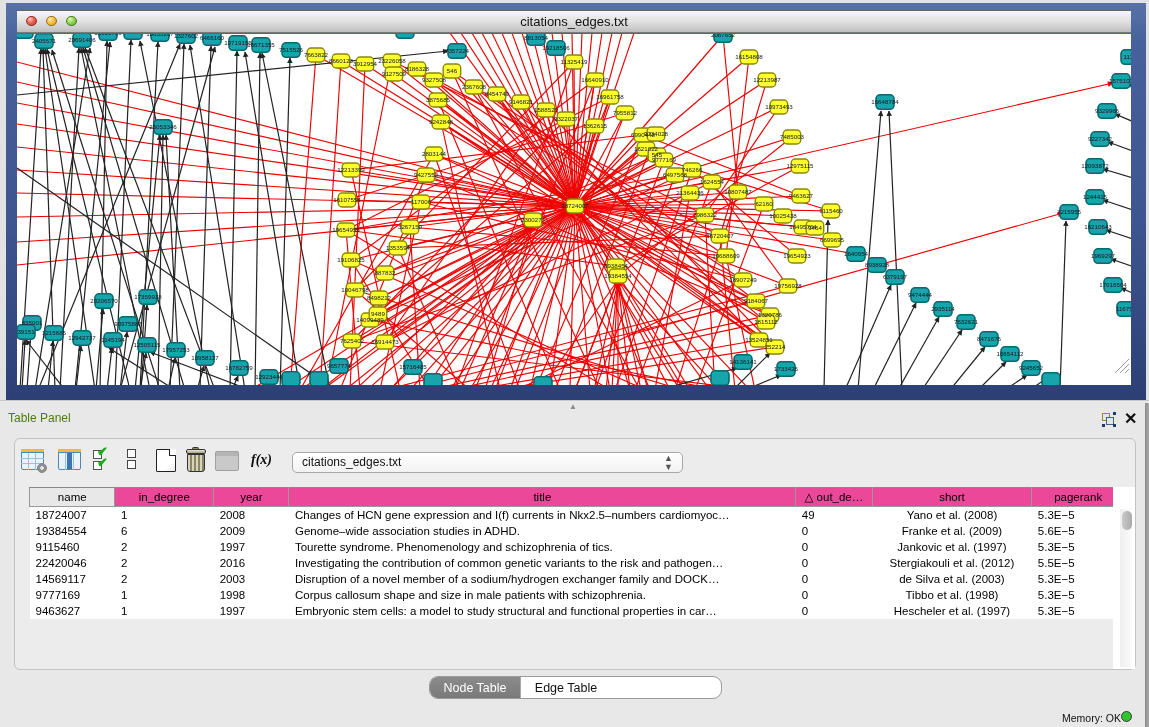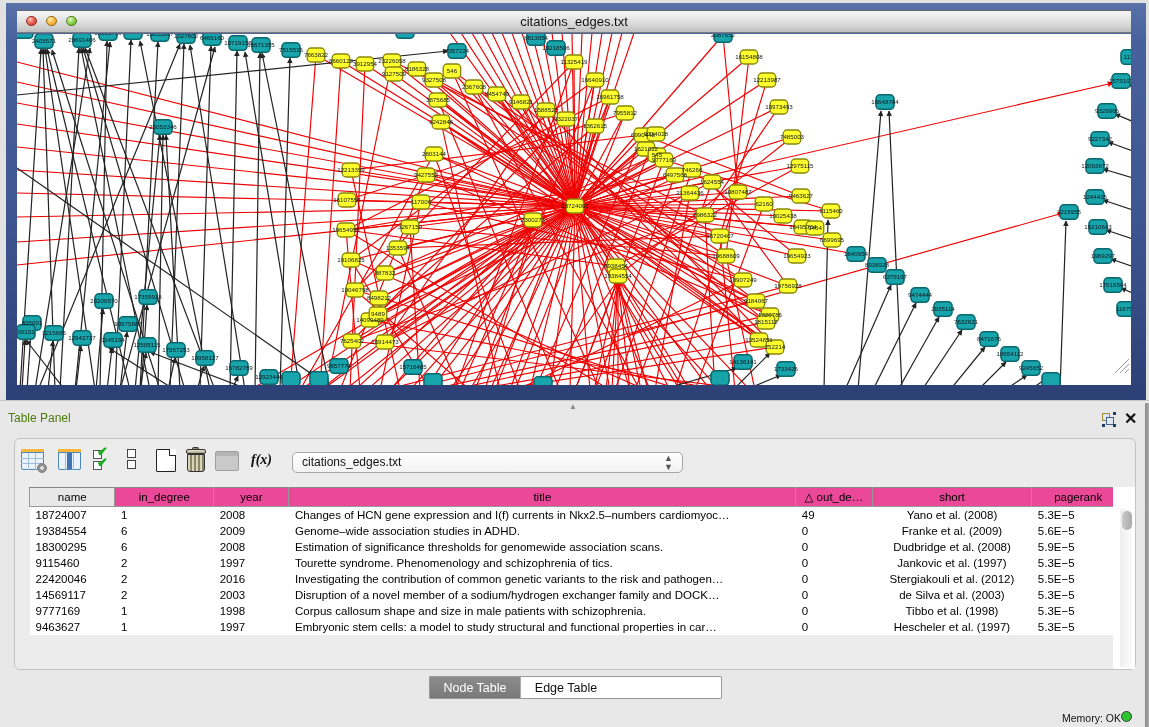--- a/index.html
+++ b/index.html
@@ -32,21 +32,21 @@
 #combo { position:absolute; left:273px; top:5px; width:391px; height:21px; background:linear-gradient(180deg,#ffffff,#f2f2f2); border:1px solid #a8a8a8; border-radius:5px; font-size:12px; color:#111; line-height:19px; padding-left:9px; }
 #combo .ar { position:absolute; right:9px; top:1px; font-size:9px; color:#555; line-height:9px; }
 #tbl { position:absolute; left:2px; top:48px; width:1096px; border-collapse:collapse; table-layout:fixed; font-size:11.5px; color:#000;margin-left:12px; }
 #tbl th { height:19px; font-weight:normal; font-size:11.5px; border:1px solid #999; border-top:1px solid #888; background:#ec4899; padding:0; overflow:hidden; white-space:nowrap; }
 #tbl th.g { background:#e8e8e8; }
 #tbl td { height:16px; padding:0 0 0 6px; overflow:hidden; white-space:nowrap; background:#fff; }
 #tbl td.c5 { text-align:center; padding:0; }
 #rightcol { position:absolute; left:1098px; top:48px; width:22px; height:182px; background:#fff; }
 #sbar { position:absolute; left:1105px; top:70px; width:12px; height:158px; background:linear-gradient(90deg,#efefef,#fbfbfb); }
 #sthumb { position:absolute; left:1.5px; top:2px; width:10px; height:19px; background:linear-gradient(90deg,#c9c9c9,#ababab); border-radius:5px; }
-#tabs { position:absolute; left:429px; top:275px; width:293px; height:23px; border:1px solid #9a9a9a; border-radius:1px; background:#fff; overflow:hidden; font-size:12.5px; }
+#tabs { position:absolute; left:429px; top:275px; width:293px; height:23px; border:1px solid #9a9a9a; border-radius:9px; background:#fff; overflow:hidden; font-size:12.5px; }
 #tabs div { float:left; height:23px; line-height:22px; text-align:center; }
 #tabs .sel { width:90px; background:linear-gradient(180deg,#8b8b8b,#787878); color:#fff; }
 #tabs .n2 { width:91px; border-left:1px solid #aaa; color:#111; }
 #tabs .n3 { width:123px; border-left:1px solid #ccc; color:#111; }
 #mem { position:absolute; left:1062px; top:311px; font-size:10.5px; color:#111; }
 #memdot { position:absolute; left:1121px; top:310px; width:11px; height:11px; border-radius:50%; background:#2ec52f; border:1.5px solid #3c3c3c; }
 #redge { position:absolute; left:1145px; top:2px; width:4px; height:325px; background:linear-gradient(90deg,#8a8a8a,#ababab); }
 .undock { position:absolute; left:1102px; top:11px; width:15px; height:15px; }
 .undock .s1 { position:absolute; left:0; top:1px; width:8px; height:8px; border:1.5px solid #9a8a30; background:#dde8f4; }
 .undock .s2 { position:absolute; left:4px; top:5px; width:8px; height:8px; border:1.5px solid #46608c; background:#dde8f4; }
@@ -771,29 +771,20 @@
 <tr>
             <td class="c0">19384554</td>
             <td class="c1">6</td>
             <td class="c2">2009</td>
             <td class="c3">Genome–wide association studies in ADHD.</td>
             <td class="c4">0</td>
             <td class="c5">Franke et al. (2009)</td>
             <td class="c6">5.6E−5</td>
           </tr>
 <tr>
-            <td class="c0">18300295</td>
-            <td class="c1">6</td>
-            <td class="c2">2008</td>
-            <td class="c3">Estimation of significance thresholds for genomewide association scans.</td>
-            <td class="c4">0</td>
-            <td class="c5">Dudbridge et al. (2008)</td>
-            <td class="c6">5.9E−5</td>
-          </tr>
-<tr>
             <td class="c0">9115460</td>
             <td class="c1">2</td>
             <td class="c2">1997</td>
             <td class="c3">Tourette syndrome. Phenomenology and schizophrenia of tics.</td>
             <td class="c4">0</td>
             <td class="c5">Jankovic et al. (1997)</td>
             <td class="c6">5.3E−5</td>
           </tr>
 <tr>
             <td class="c0">22420046</td>

